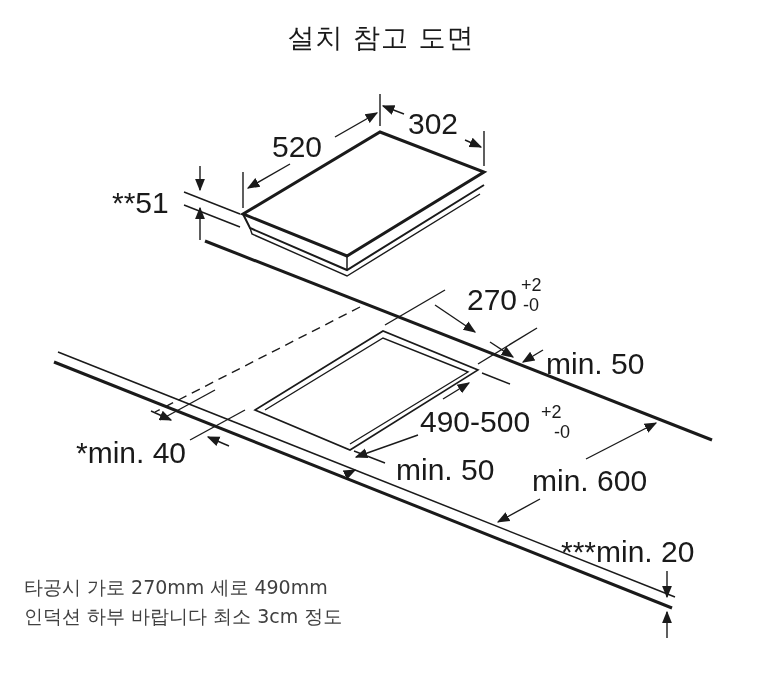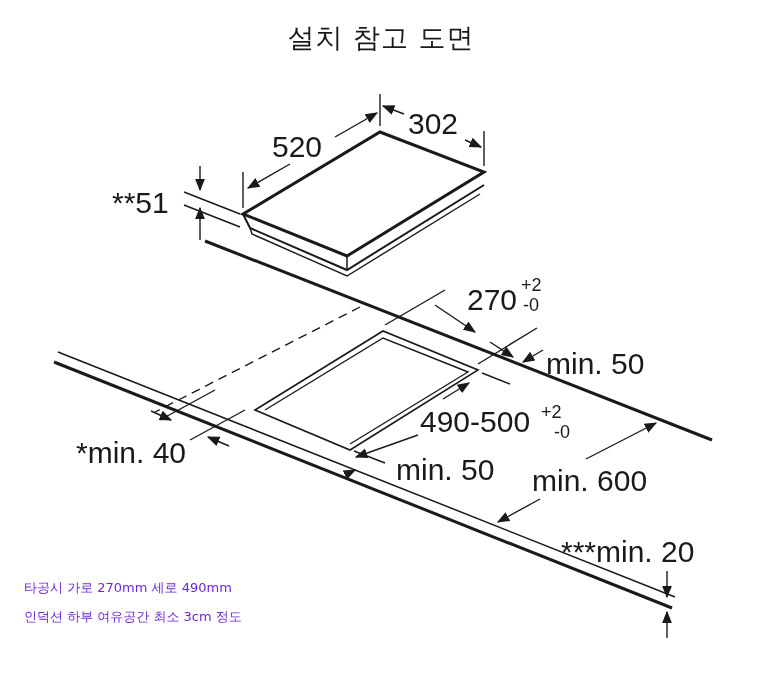--- a/index.html
+++ b/index.html
@@ -1,21 +1,21 @@
 <!DOCTYPE html>
 <html><head>
   <meta charset="utf-8">
   <style>
     html, body { margin: 0; padding: 0; background: #ffffff; }
     body { width: 781px; height: 680px; position: relative; overflow: hidden; font-family: "DejaVu Sans", sans-serif; color: #1a1a1a; }
     .title { position: absolute; left: 0; width: 762px; top: 20px; text-align: center; font-size: 27px; letter-spacing: 1px; font-family: "DejaVu Sans", sans-serif; }
     svg.diagram { position: absolute; left: 0; top: 0; }
     .dim { font-family: "Liberation Sans", sans-serif; font-size: 30px; fill: #1a1a1a; }
     .tol { font-family: "Liberation Sans", sans-serif; font-size: 18px; fill: #1a1a1a; }
-    .note { position: absolute; left: 24px; top: 573px; font-size: 13px; line-height: 29px; font-family: "DejaVu Sans", sans-serif; color: #6d28d9; }
+    .note { position: absolute; left: 24px; top: 573px; font-size: 19px; line-height: 29px; font-family: "DejaVu Sans", sans-serif; color: #404040; }
     .note div { white-space: nowrap; }
   </style>
 </head>
 <body>
 
 <div class="title">설치 참고 도면</div>
 
 <svg class="diagram" width="781" height="680" viewBox="0 0 781 680">
   <defs>
     <marker id="arr" viewBox="0 0 10 10" refX="9" refY="5" markerWidth="9" markerHeight="9" orient="auto-start-reverse">
@@ -114,14 +114,14 @@
 
   <g stroke="#1a1a1a" fill="none" stroke-width="1.4">
     <line x1="667" y1="571" x2="667" y2="597" marker-end="url(#arr)"></line>
     <line x1="667" y1="638" x2="667" y2="612" marker-end="url(#arr)"></line>
   </g>
   <text class="dim" x="561" y="562">***min. 20</text>
 </svg>
 
 <div class="note">
   <div>타공시 가로 270mm 세로 490mm</div>
-  <div>인덕션 하부 여유공간 최소 3cm 정도</div>
+  <div>인덕션 하부 바랍니다 최소 3cm 정도</div>
 </div>
 
 </body></html>

